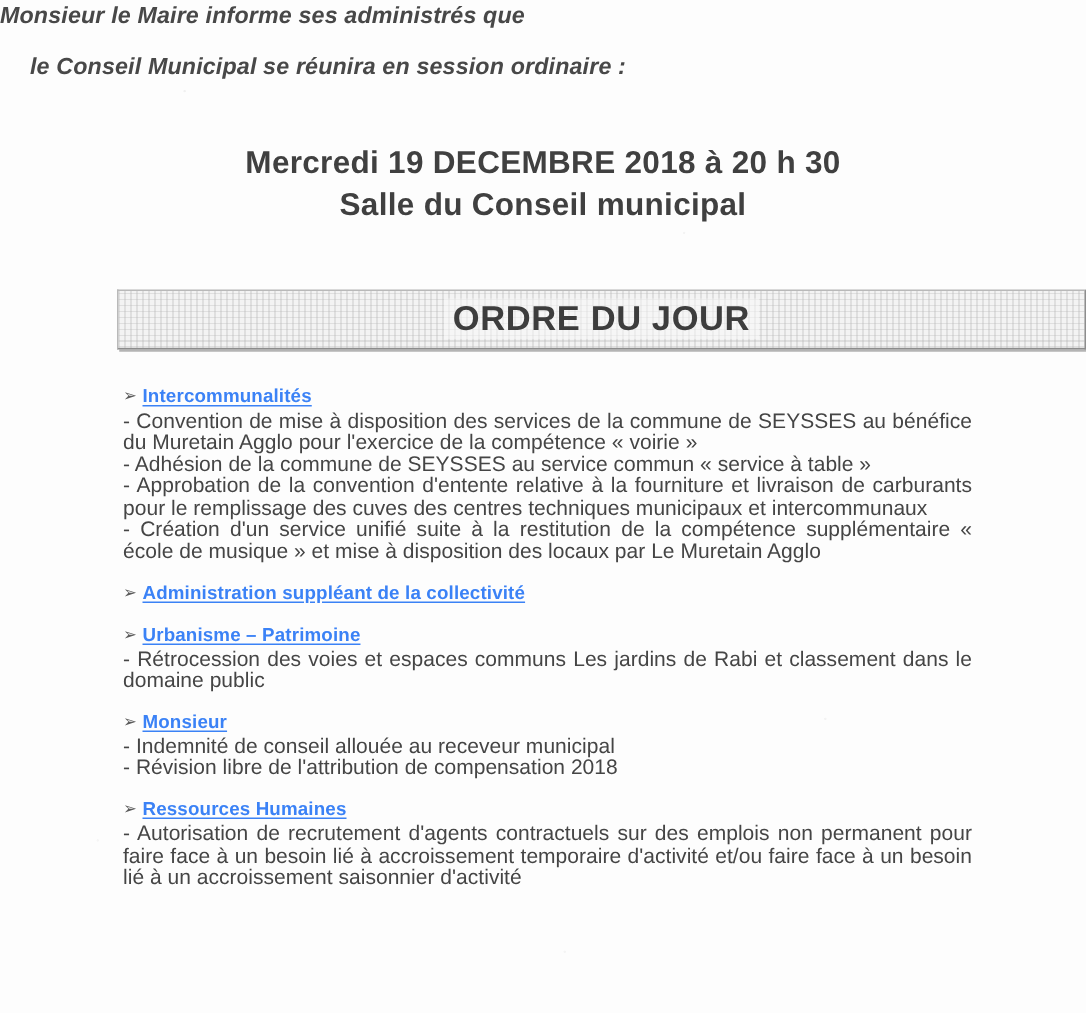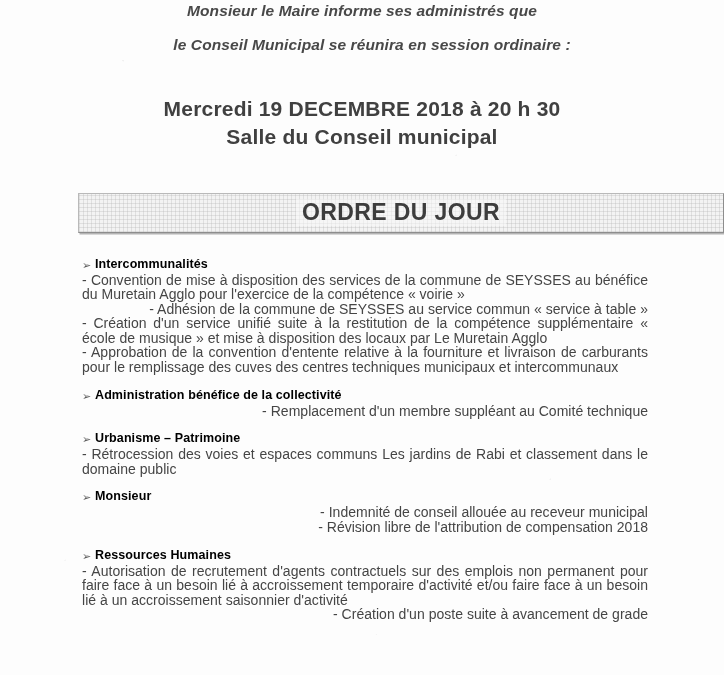--- a/index.html
+++ b/index.html
@@ -34,21 +34,21 @@
   }
 
   .page {
     position: relative;
     width: 724px;
     height: 675px;
   }
 
   
   .intro {
-    text-align: center;
+    text-align: left;
     font-style: italic;
     font-weight: bold;
     font-size: 15.5px;
     color: #484848;
     letter-spacing: 0.1px;
   }
   .intro-line-1 { padding-top: 2px; }
   .intro-line-2 { padding-top: 16px; padding-left: 20px; }
 
   
@@ -121,36 +121,37 @@
     width: 13px;
     flex: 0 0 13px;
     font-size: 11px;
     line-height: 15px;
     color: #5a5a5a;
     transform: translateY(0.5px);
   }
   .section-title {
     font-size: 12.5px;
     font-weight: bold;
-    color: #000000;
+    color: #3b82f6;
+    text-decoration: underline;
     text-underline-offset: 2px;
     line-height: 15px;
     letter-spacing: 0.1px;
   }
 
   .item {
     font-size: 14px;
     line-height: 14.6px;
     color: #454545;
     text-align: justify;
     margin: 0;
     letter-spacing: 0.02px;
   }
   .item.jst { text-align: justify; text-align-last: left; }
-  .item.plain { text-align: right; }
+  .item.plain { text-align: left; }
 </style>
 </head>
 <body>
 
 <div class="page">
 
   <div class="intro intro-line-1">Monsieur le Maire informe ses administrés que</div>
   <div class="intro intro-line-2">le Conseil Municipal se réunira en session ordinaire :</div>
 
   <div class="date-block date-line-1">Mercredi 19 DECEMBRE 2018 à 20 h 30</div>
@@ -164,30 +165,29 @@
 
   <div class="agenda">
 
     <div class="section">
       <div class="section-head">
         <span class="arrow-icon">➢</span>
         <span class="section-title">Intercommunalités</span>
       </div>
       <p class="item jst">- Convention de mise à disposition des services de la commune de SEYSSES au bénéfice du Muretain Agglo  pour l'exercice de la compétence « voirie »</p>
       <p class="item plain">- Adhésion de la commune de SEYSSES au service commun « service à table »</p>
+      <p class="item jst">- Approbation de la convention d'entente relative à la fourniture et livraison de carburants pour le remplissage des cuves des centres techniques municipaux et intercommunaux</p>
       <p class="item jst">- Création d'un service unifié suite à la restitution de la compétence supplémentaire « école de musique » et mise à disposition des locaux par Le Muretain Agglo</p>
-      <p class="item jst">- Approbation de la convention d'entente relative à la fourniture et livraison de carburants pour le remplissage des cuves des centres techniques municipaux et intercommunaux</p>
-    </div>
-
-    <div class="section">
-      <div class="section-head">
-        <span class="arrow-icon">➢</span>
-        <span class="section-title">Administration bénéfice de la collectivité</span>
-      </div>
-      <p class="item plain">- Remplacement d'un membre suppléant au Comité technique</p>
+    </div>
+
+    <div class="section">
+      <div class="section-head">
+        <span class="arrow-icon">➢</span>
+        <span class="section-title">Administration suppléant de la collectivité</span>
+      </div>
     </div>
 
     <div class="section">
       <div class="section-head">
         <span class="arrow-icon">➢</span>
         <span class="section-title">Urbanisme – Patrimoine</span>
       </div>
       <p class="item jst">- Rétrocession des voies et espaces communs Les jardins de Rabi et classement dans le domaine public</p>
     </div>
 
@@ -199,19 +199,18 @@
       <p class="item plain">- Indemnité de conseil allouée au receveur municipal</p>
       <p class="item plain">- Révision libre de l'attribution de compensation 2018</p>
     </div>
 
     <div class="section">
       <div class="section-head">
         <span class="arrow-icon">➢</span>
         <span class="section-title">Ressources Humaines</span>
       </div>
       <p class="item jst">- Autorisation de recrutement d'agents contractuels sur des emplois non permanent pour faire face à un besoin lié à accroissement temporaire d'activité et/ou faire face à un besoin lié à un accroissement saisonnier d'activité</p>
-      <p class="item plain">- Création d'un poste suite à avancement de grade</p>
     </div>
 
   </div>
 
   <div class="scan-noise"></div>
 </div>
 
 </body></html>

